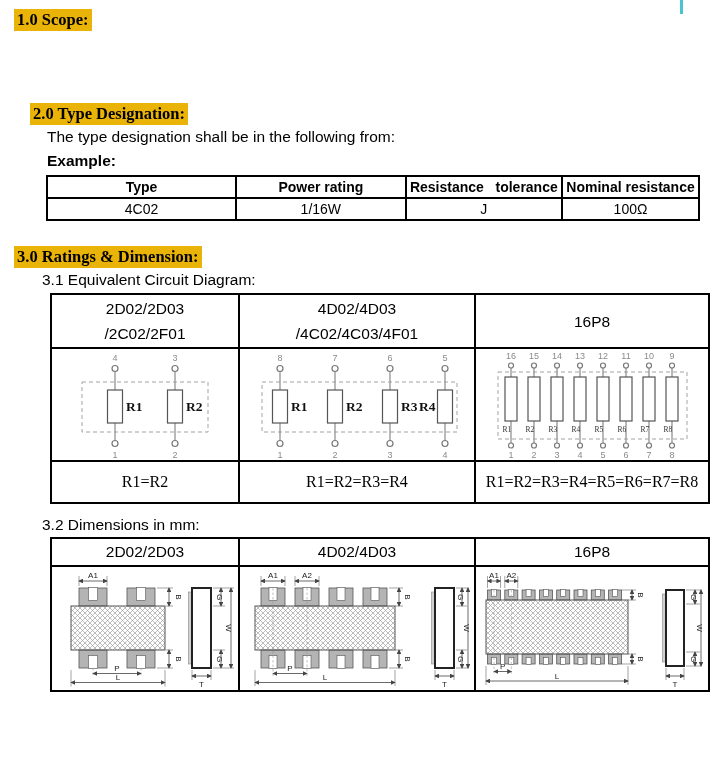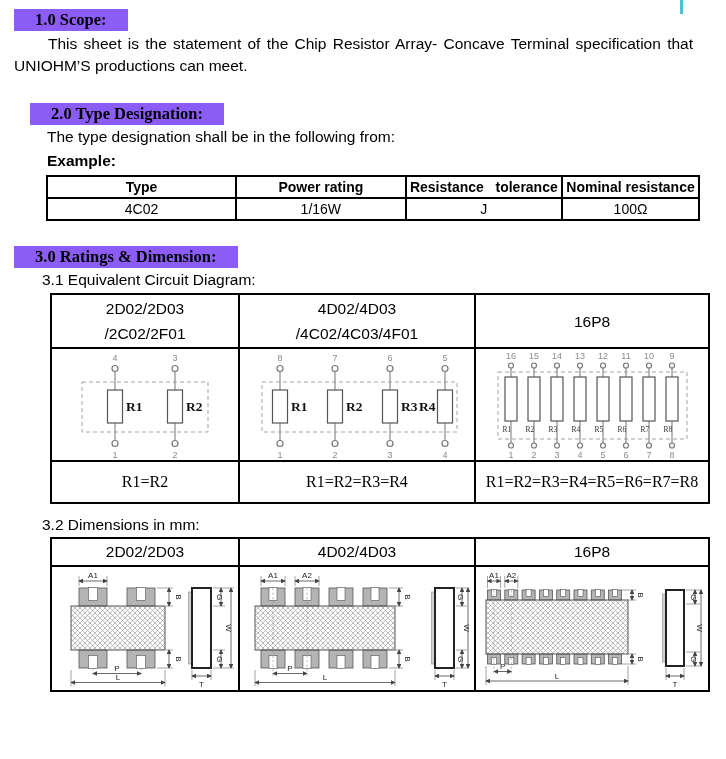--- a/index.html
+++ b/index.html
@@ -1,20 +1,20 @@
 <!DOCTYPE html>
 <html><head>
 <meta charset="utf-8">
 <style>
   html,body{margin:0;padding:0;background:#fff;}
   .page{position:relative;width:726px;height:759px;background:#ffffff;
         font-family:"Liberation Sans",sans-serif;color:#000;overflow:hidden;}
   .cursor{position:absolute;left:680px;top:0;width:3px;height:14px;background:#4ac4ce;}
   .hl{position:absolute;font-family:"Liberation Serif",serif;font-weight:bold;
-      font-size:16.5px;line-height:20px;background:#8b5cf6;padding:1px 21px;}
+      font-size:16.5px;line-height:20px;background:#eab308;padding:1px 3px;}
   .txt{position:absolute;font-size:15.5px;line-height:20px;}
   .bold{font-weight:bold;}
   .para{position:absolute;left:14px;top:33px;width:679px;font-size:15.5px;
         line-height:21.5px;text-align:justify;text-indent:34px;}
   table{border-collapse:collapse;position:absolute;margin-left:8px;}
   td{border:2px solid #000;text-align:center;padding:0;vertical-align:middle;}
   .t1{left:38px;top:175px;width:654px;table-layout:fixed;}
   .t1 td{font-size:14px;height:20px;}
   .t1 .hd{font-weight:bold;white-space:pre;}
   .t2{left:42px;top:293px;width:658px;table-layout:fixed;}
@@ -46,21 +46,20 @@
   .dot{stroke:#999;stroke-width:0.6;stroke-dasharray:2.5 2;}
   .dlab{font-size:8px;fill:#222;text-anchor:middle;font-family:"Liberation Sans",sans-serif;}
 </style>
 </head>
 <body>
 
 <div class="page">
   <div class="cursor"></div>
 
   <div class="hl" style="left:14px;top:9px">1.0 Scope:</div>
-  <div class="para">This sheet is the statement of the Chip Resistor Array- Concave Terminal specification that UNIOHM’S productions can meet.</div>
 
   <div class="hl" style="left:30px;top:103px">2.0 Type Designation:</div>
   <div class="txt" style="left:47px;top:127px">The type designation shall be in the following from:</div>
   <div class="txt bold" style="left:47px;top:151px">Example:</div>
 
   <table class="t1">
     <colgroup>
         <col style="width:29%">
         <col style="width:26%">
         <col style="width:24%">

